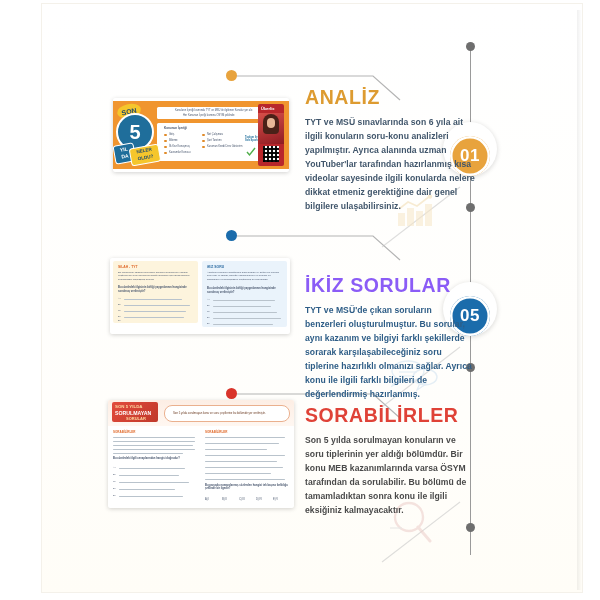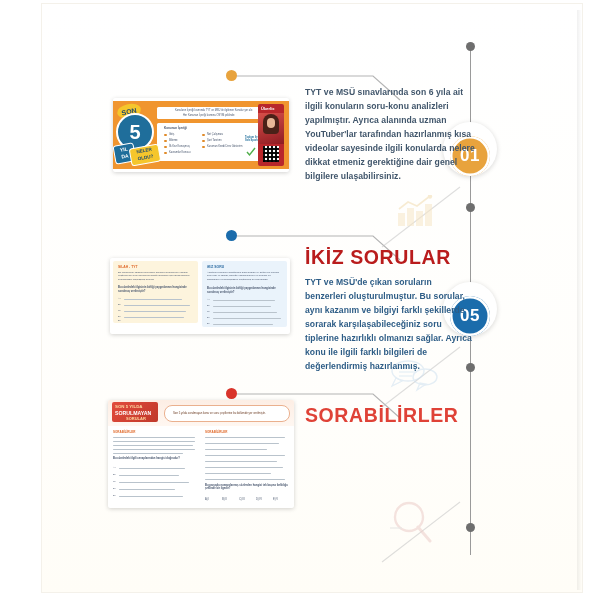--- a/index.html
+++ b/index.html
@@ -68,21 +68,21 @@
   .txt{position:absolute;width:170px;}
   .txt h2{
     margin:0 0 7px 0;font-size:19.5px;letter-spacing:.6px;
     font-weight:bold;
   }
   .txt p{
     margin:0;font-size:8.6px;line-height:1.62;color:#2f3b4a;
     font-weight:bold;letter-spacing:.05px;
   }
   .t1 h2{color:#dd9b30;}
-  .t2 h2{color:#b91c1c;}
+  .t2 h2{color:#8b5cf6;margin-top:28px;}
   .t3 h2{color:#df4237;}
   .t1 p{color:#41566b;}
   .t2 p{color:#2e5d86;}
   .t3 p{color:#4a4a4a;}
 
   
   .wm{position:absolute;opacity:.55;}
 
   
   .thumb{
@@ -223,30 +223,32 @@
   </svg>
 
   <div class="badge b1">
     <div class="ring r1">01</div>
   </div>
   <div class="badge b2">
     <div class="ring r2">05</div>
   </div>
 
   <div class="txt t1" style="left:305px;top:86px;">
+    <h2>ANALİZ</h2>
     <p>TYT ve MSÜ sınavlarında son 6 yıla ait ilgili konuların soru-konu analizleri yapılmıştır. Ayrıca alanında uzman YouTuber'lar tarafından hazırlanmış kısa videolar sayesinde ilgili konularda nelere dikkat etmeniz gerektiğine dair genel bilgilere ulaşabilirsiniz.</p>
   </div>
 
   <div class="txt t2" style="left:305px;top:246px;">
     <h2>İKİZ SORULAR</h2>
     <p>TYT ve MSÜ'de çıkan soruların benzerleri oluşturulmuştur. Bu sorular, aynı kazanım ve bilgiyi farklı şekillerde sorarak karşılaşabileceğiniz soru tiplerine hazırlıklı olmanızı sağlar. Ayrıca konu ile ilgili farklı bilgileri de değerlendirmiş hazırlanmış.</p>
   </div>
 
   <div class="txt t3" style="left:305px;top:404px;">
     <h2>SORABİLİRLER</h2>
+    <p>Son 5 yılda sorulmayan konuların ve soru tiplerinin yer aldığı bölümdür. Bir konu MEB kazanımlarında varsa ÖSYM tarafından da sorulabilir. Bu bölümü de tamamladıktan sonra konu ile ilgili eksiğiniz kalmayacaktır.</p>
   </div>
 
   <div class="thumb t1box">
     <div class="t1-orange"></div>
 
     <div class="t1-white-card">
       <div class="microtext" style="left:18px;top:2px;">Konuların İçeriği kısmında TYT ve MSÜ ile ilgilenen Konular yer alır.</div>
       <div class="microtext" style="left:26px;top:6.5px;">Her Konunun İçeriği kısmına ÖSYM şeklinde</div>
     </div>
 

